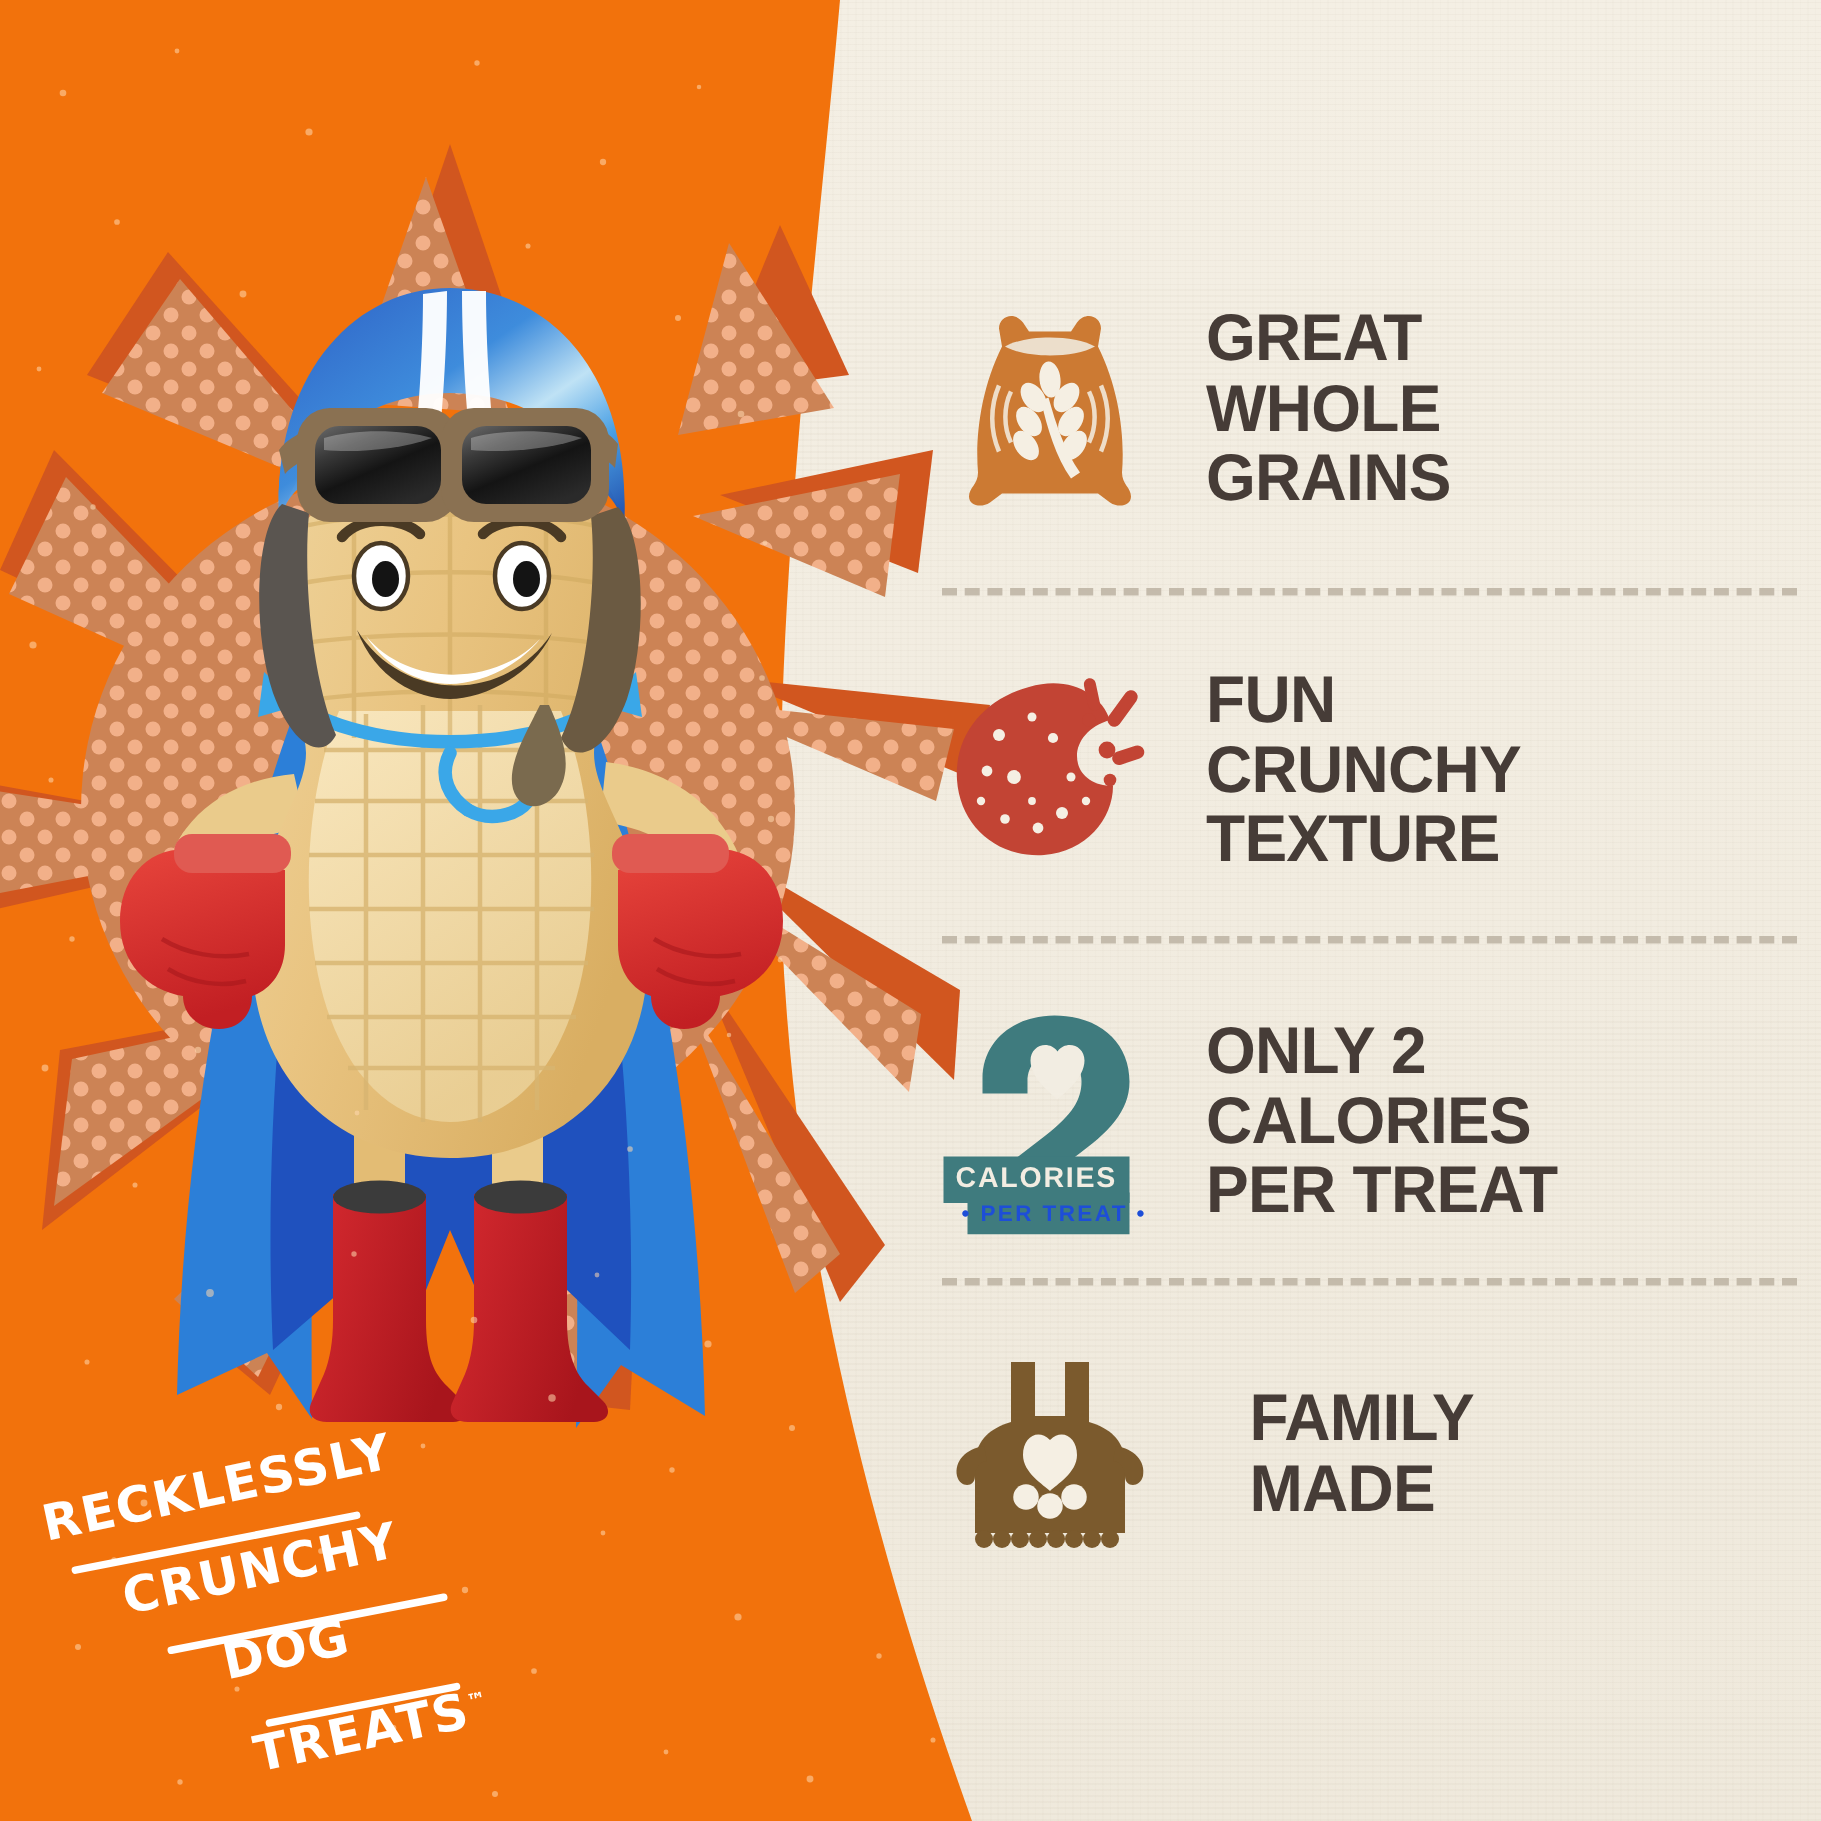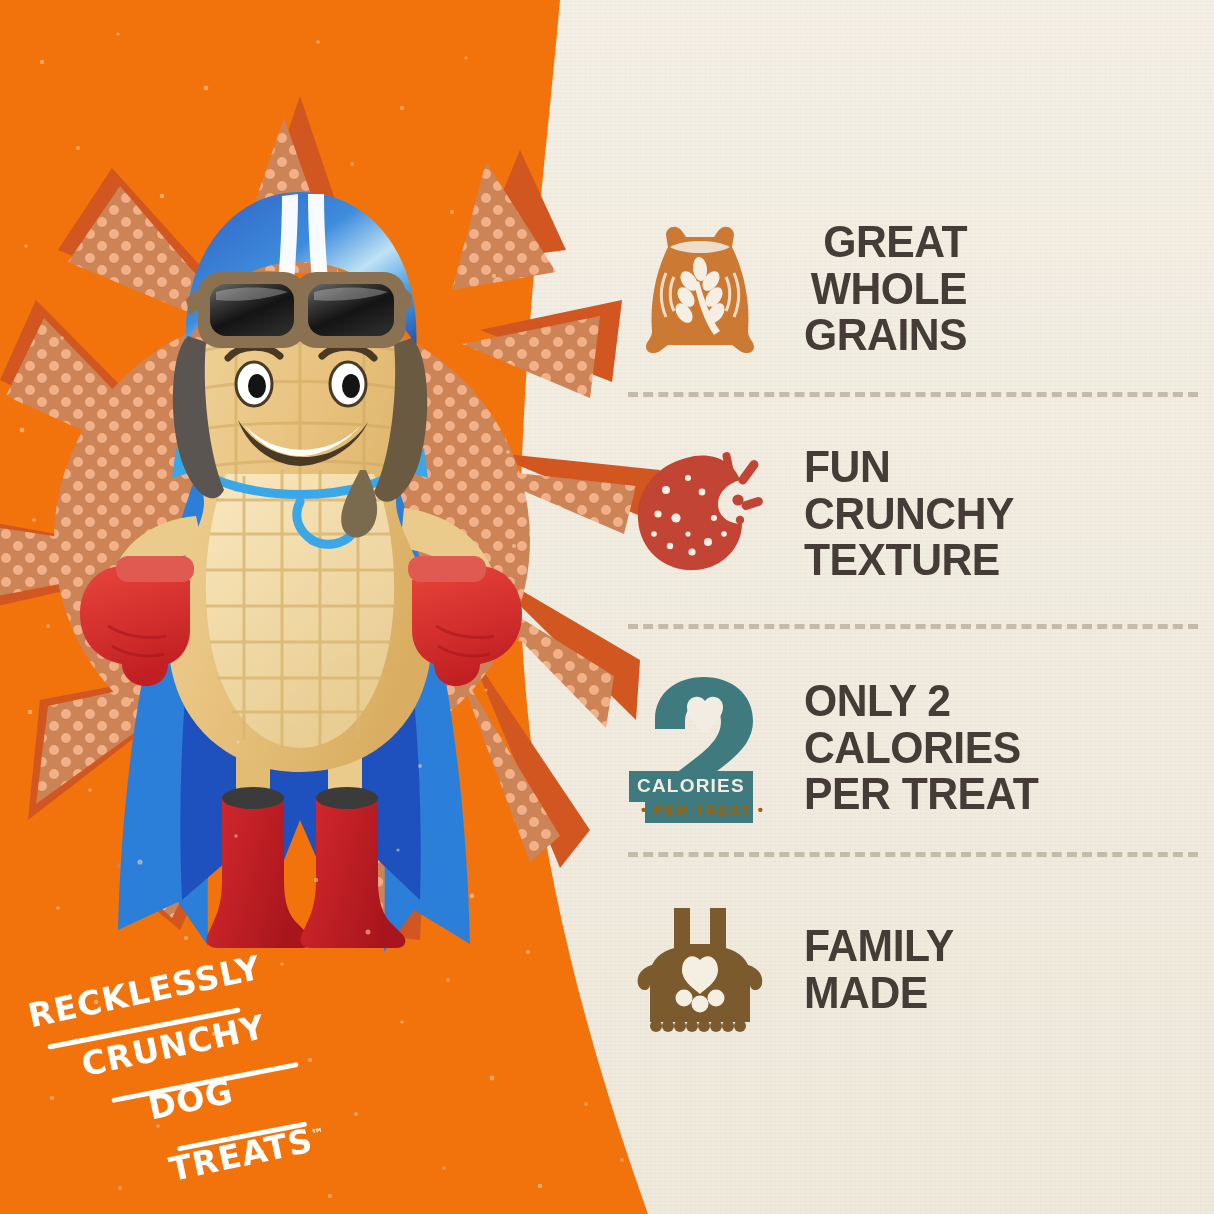--- a/index.html
+++ b/index.html
@@ -115,21 +115,21 @@
   .cal-badge{ position:relative; width:150px; height:150px; }
   .cal-num{ display:block; }
   .cal-ribbon{
     position:absolute; left:4px; top:98px;
     background:#3F7B7E; color:#F2EDE2;
     font-size:19px; font-weight:bold; letter-spacing:1.2px;
     padding:4px 8px 5px 8px;
   }
   .cal-sub{
     position:absolute; left:16px; top:128px;
-    color:#a16207; font-size:15px; font-weight:bold; letter-spacing:1.6px;
+    color:#1d4ed8; font-size:15px; font-weight:bold; letter-spacing:1.6px;
   }
 </style>
 </head>
 <body>
 
 <div id="page">
 
   <div class="paper-texture"></div>
 
   <div class="left-panel">
@@ -462,21 +462,21 @@
       </g>
     </svg>
   </div>
 
   <div class="features">
 
     <div class="divider" style="top:224px;"></div>
     <div class="divider" style="top:456px;"></div>
     <div class="divider" style="top:684px;"></div>
 
-    <div class="feature-row" style="top:16px; height:210px;text-align:right;">
+    <div class="feature-row" style="top:0px; height:210px;">
       <div class="feature-icon">
         <svg width="128" height="136" viewBox="0 0 128 136" xmlns="http://www.w3.org/2000/svg">
           <path d="M30,14 C 30,6 40,2 46,10 L 50,16 L 78,16 L 82,10 C 88,2 98,6 98,14
                    L 96,26 C 110,54 114,86 112,110
                    C 112,118 118,120 118,126 C 118,132 110,134 104,130
                    L 96,124 L 32,124 L 24,130 C 18,134 10,132 10,126
                    C 10,120 16,118 16,110 C 14,86 18,54 32,26 Z" fill="#CC7A33"></path>
           <path d="M34,26 C 48,18 80,18 94,26 C 80,34 48,34 34,26 Z" fill="#EFE9DC" opacity=".9"></path>
 
           <g fill="#F5EFE3">
@@ -558,21 +558,21 @@
           </svg>
           <div class="cal-ribbon">CALORIES</div>
           <div class="cal-sub">• PER TREAT •</div>
         </div>
       </div>
       <div class="feature-text">ONLY 2
 CALORIES
 PER TREAT</div>
     </div>
 
-    <div class="feature-row" style="top:712px; height:180px;">
+    <div class="feature-row" style="top:712px; height:180px;gap:29px;">
       <div class="feature-icon">
         <svg width="132" height="136" viewBox="0 0 132 136" xmlns="http://www.w3.org/2000/svg">
 
           <path d="M40,6 L 56,6 L 56,42 L 76,42 L 76,6 L 92,6 L 92,58 L 40,58 Z" fill="#7B5A2D"></path>
 
           <path d="M40,46 C 26,50 18,58 16,70 L 16,120 L 116,120 L 116,70
                    C 114,58 106,50 92,46 Z" fill="#7B5A2D"></path>
 
           <path d="M22,62 C 10,64 2,72 4,82 C 6,90 16,90 16,82 C 16,76 20,72 24,72 Z" fill="#7B5A2D"></path>
           <path d="M110,62 C 122,64 130,72 128,82 C 126,90 116,90 116,82 C 116,76 112,72 108,72 Z" fill="#7B5A2D"></path>

